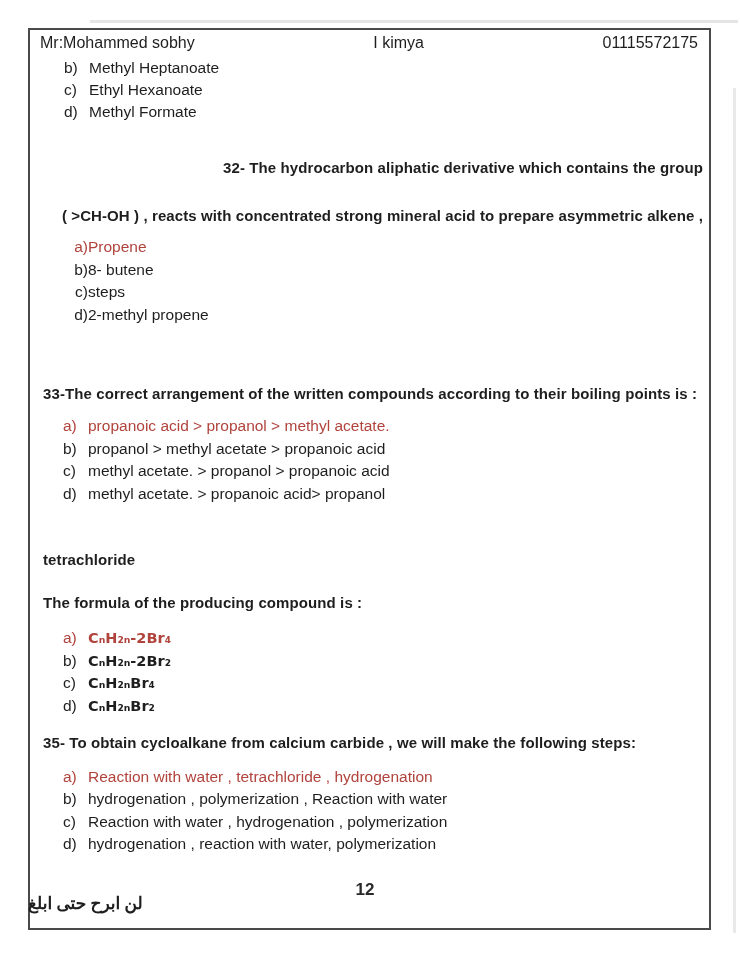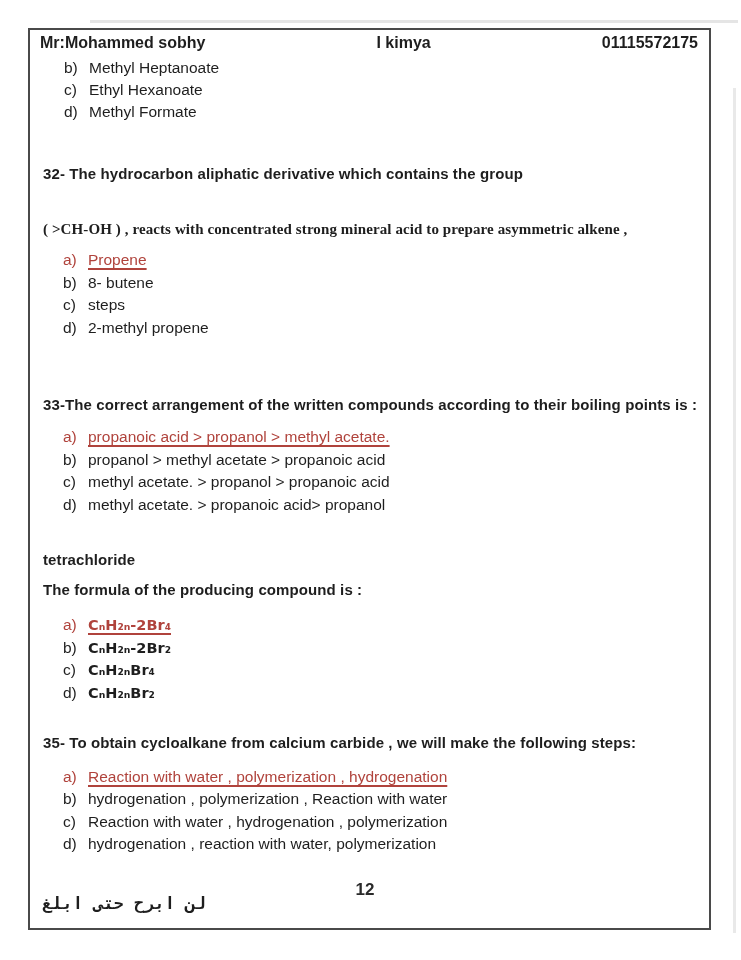--- a/index.html
+++ b/index.html
@@ -22,65 +22,64 @@
   .frame {
     position: absolute; left: 28px; top: 28px;
     width: 683px; height: 902px;
     border: 2px solid var(--border, #4a4a4a);
     box-sizing: border-box;
     background: #ffffff;
   }
   .header-row {
     position: absolute; left: 40px; top: 34px; width: 658px;
     display: flex; justify-content: space-between; align-items: baseline;
-    font-weight: 700; font-size: 16px; white-space: nowrap;
+    font-weight: 400; font-size: 16px; white-space: nowrap;
   }
   .carryover { position: absolute; left: 64px; top: 57px; }
   .carryover .opt-row { height: 21.8px; }
   .question { position: absolute; left: 43px; width: 660px; }
-  .q32 { top: 164px; }
-  .q33 { top: 395px; }
+  .q32 { top: 158px; text-align: right; }
+  .q33 { top: 384px; }
   .q34 { top: 548px; }
   .q35 { top: 733px; }
   .stem-line {
     font-weight: 700; font-size: 15px; white-space: nowrap;
     height: 20px; line-height: 20px; letter-spacing: .1px;
   }
-  .q32 .stem-2 { margin-top: 33px; height: 24px; line-height: 24px; font-family: Liberation Serif, serif; }
+  .q32 .stem-2 { margin-top: 26px; height: 24px; line-height: 24px; }
   .q32 .stem-3 { height: 24px; line-height: 24px; }
   .q34 .stem-1, .q34 .stem-2 { height: 23px; line-height: 23px; }
-  .q34 .stem-3 { margin-top: 9px; height: 20px; line-height: 20px; }
+  .q34 .stem-3 { margin-top: 22px; height: 20px; line-height: 20px; }
   .options { padding-left: 20px; }
   .q32 .options { margin-top: 8px; }
   .q33 .options { margin-top: 11px; }
   .q34 .options { margin-top: 14px; }
   .q35 .options { margin-top: 13px; }
   .opt-row {
     display: flex; align-items: baseline;
     height: 22.5px; line-height: 22.5px;
     font-size: 15.5px; white-space: nowrap;
   }
   .q34 .opt-row { height: 22.6px; line-height: 22.6px; }
   .q35 .opt-row { height: 22.4px; line-height: 22.4px; }
   .opt-letter { width: 25px; flex: 0 0 25px; }
   .opt-row.correct .opt-letter, .opt-row.correct .opt-text { color: var(--red, #b0433c); }
   .opt-row.correct .opt-text {
-    text-decoration: underline;
     text-decoration-thickness: 1.5px;
     text-underline-offset: 3px;
   }
   .formula { font-family: "DejaVu Sans", sans-serif; font-weight: 700; font-size: 14.5px; }
   .page-number {
     position: absolute; left: 330px; top: 880px; width: 70px;
     text-align: center; font-size: 17px; font-weight: 700; color: #2a2a2a;
   }
   .arabic-note {
-    position: absolute; left: 42px; top: 893px;
+    position: absolute; left: 28px; top: 893px;
     font-size: 17px; font-weight: 700; direction: rtl;
-    font-family: Liberation Mono, monospace;
+    font-family: Liberation Serif, serif;
   }
 </style>
 </head>
 <body>
 
 <div class="scan-streak-top"></div>
 <div class="scan-streak-right"></div>
 <div class="frame"></div>
 
 <header class="header-row">
@@ -170,21 +169,21 @@
       <span class="opt-text formula">CₙH₂ₙBr₂</span>
     </div>
   </div>
 </section>
 
 <section class="question q35">
   <div class="stem-line">35- To obtain cycloalkane from calcium carbide , we will make the following steps:</div>
   <div class="options">
     <div class="opt-row correct">
       <span class="opt-letter">a)</span>
-      <span class="opt-text">Reaction with water , polymerization , hydrogenation</span>
+      <span class="opt-text">Reaction with water , tetrachloride , hydrogenation</span>
     </div>
     <div class="opt-row">
       <span class="opt-letter">b)</span>
       <span class="opt-text">hydrogenation , polymerization , Reaction with water</span>
     </div>
     <div class="opt-row">
       <span class="opt-letter">c)</span>
       <span class="opt-text">Reaction with water , hydrogenation , polymerization</span>
     </div>
     <div class="opt-row">

